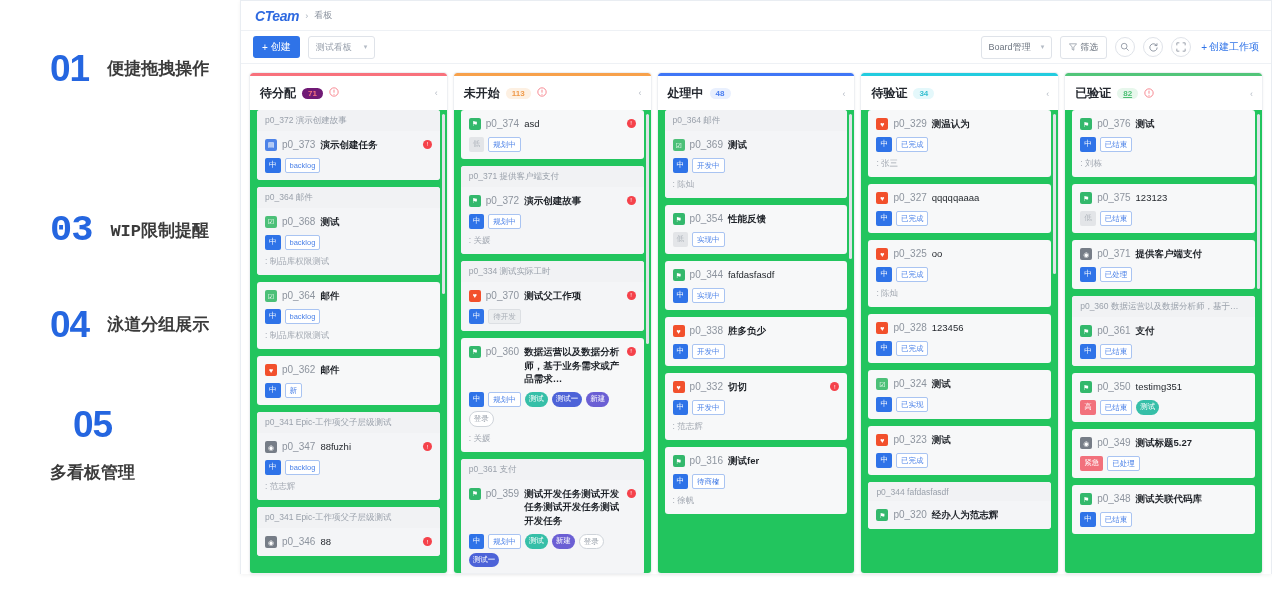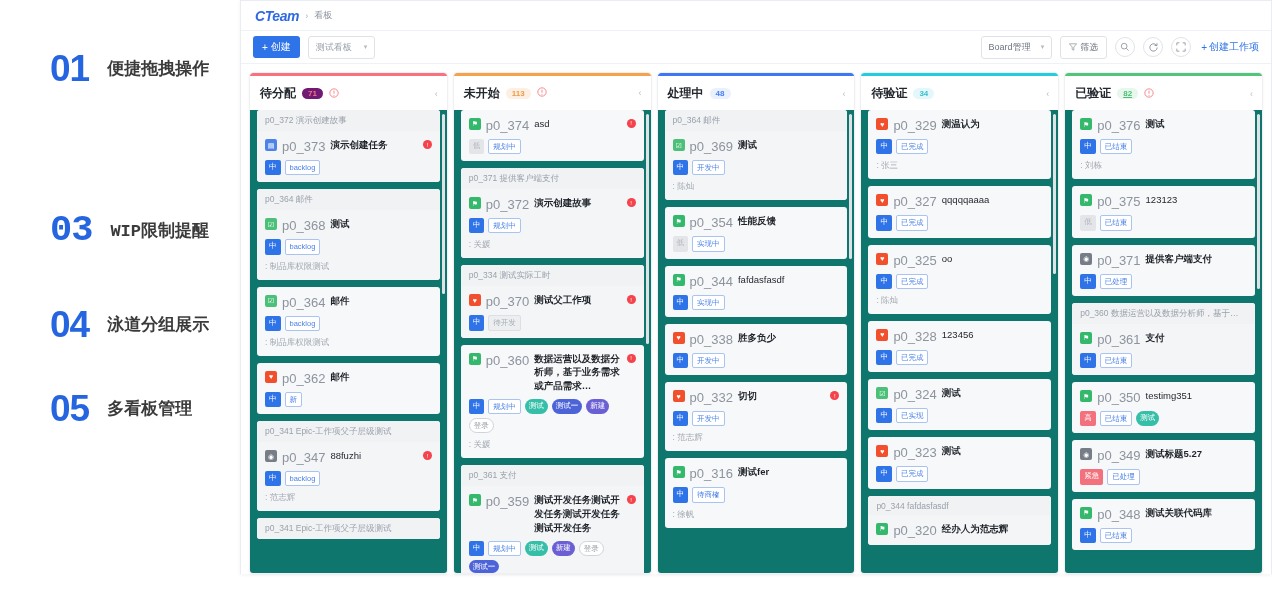--- a/index.html
+++ b/index.html
@@ -104,21 +104,21 @@
   .col-title { font-size: 12px; font-weight: bold; color: #23272e; }
   .col-count {
     font-size: 8px; padding: 1px 6px; border-radius: 8px; font-weight: bold;
   }
   .col-warn { font-size: 10px; line-height: 1; }
   .col-hspacer { flex: 1 1 auto; }
   .col-collapse { font-size: 9px; color: #b6bcc6; cursor: pointer; }
 
   .col-scroll {
     flex: 1 1 auto; overflow: hidden; padding: 0 7px 15px 7px;
-    background: #0f766e;
+    background: #22c55e;
     position: relative;
   }
   .scrollbar {
     position: absolute; right: 2px; top: 2px; width: 3px; border-radius: 2px;
     background: #dfe3e8;
   }
 
   
   .lane { margin-bottom: 7px; border-radius: 3px; overflow: hidden; background: #f4f5f7; }
   .lane-head {
@@ -129,21 +129,21 @@
     background: #f7f8f9; border-radius: 3px; padding: 7px 8px 7px 8px;
     margin-bottom: 7px; cursor: pointer; position: relative;
   }
   .lane .card { margin-bottom: 0; background: #f4f5f7; }
   .card-row1 { display: flex; align-items: flex-start; gap: 5px; }
   .type-icon {
     width: 12px; height: 12px; min-width: 12px; border-radius: 2px;
     display: flex; align-items: center; justify-content: center;
     color: #fff; font-size: 7px; line-height: 1; margin-top: 1px;
   }
-  .card-id { font-size: 13px; color: #8d949e; white-space: nowrap; margin-top: 1px; }
+  .card-id { font-size: 10px; color: #8d949e; white-space: nowrap; margin-top: 1px; }
   .card-title {
     font-size: 9.5px; color: #1f2329; font-weight: bold; line-height: 1.45;
     flex: 1 1 auto; min-width: 0; word-break: break-word;
   }
   .card-title.plain { font-weight: normal; }
   .alert-dot {
     width: 9px; height: 9px; min-width: 9px; border-radius: 50%;
     background: #f5424b; margin-top: 2px;
     display: flex; align-items: center; justify-content: center;
     color: #fff; font-size: 6px;
@@ -173,21 +173,21 @@
         <div class="feature-label">便捷拖拽操作</div>
       </div>
       <div class="feature-row" style="top: 212px; font-family: Liberation Mono, monospace;">
         <div class="feature-num">03</div>
         <div class="feature-label">WIP限制提醒</div>
       </div>
       <div class="feature-row" style="top: 306px;">
         <div class="feature-num">04</div>
         <div class="feature-label">泳道分组展示</div>
       </div>
-      <div class="feature-row" style="top: 390px;">
+      <div class="feature-row" style="top: 406px; flex-direction: column;">
         <div class="feature-num">05</div>
         <div class="feature-label">多看板管理</div>
       </div>
     </div>
 
   <div class="board-window">
 
     <div class="breadcrumb-bar">
       <span class="logo">CTeam</span>
       <span class="crumb-sep">›</span>
@@ -316,20 +316,28 @@
                 </div>
                 <div class="tags">
                   <span class="tag tag-pri-mid">中</span>
                   <span class="tag tag-status">backlog</span>
                 </div>
                 <div class="assignee">: 范志辉</div>
               </div>
             </div>
             <div class="lane">
               <div class="lane-head">p0_341 Epic-工作项父子层级测试</div>
+              <div class="card">
+                <div class="card-row1">
+                  <span class="type-icon" style="background: rgb(118, 125, 135);">◉</span>
+                  <span class="card-id">p0_346</span>
+                  <span class="card-title plain">88</span>
+                  <span class="alert-dot">!</span>
+                </div>
+              </div>
             </div>
             <div class="scrollbar" style="top: 4px; height: 180px;"></div>
           </div>
         </div>
         <div class="column">
           <div class="col-accent" style="background: rgb(247, 161, 75);"></div>
           <div class="col-header">
             <span class="col-title">未开始</span>
             <span class="col-count" style="background: rgb(253, 240, 226); color: rgb(239, 154, 74);">113</span>
             <span class="col-warn"><svg width="10" height="10" viewBox="0 0 12 12">

